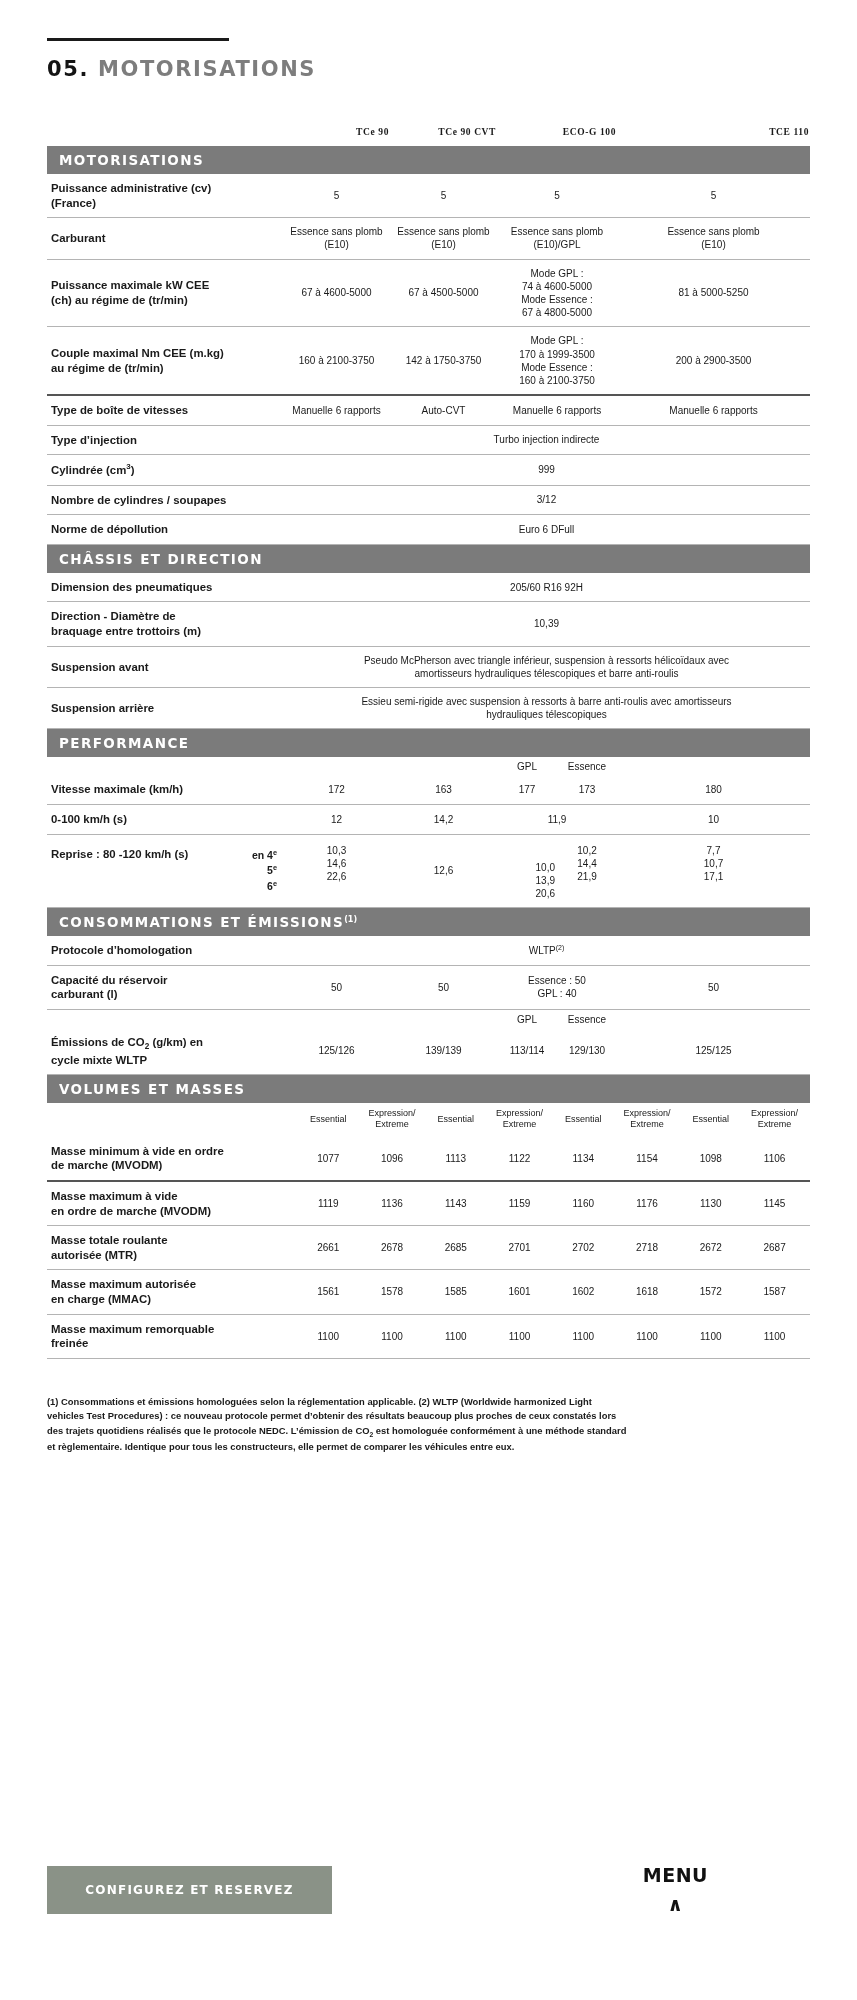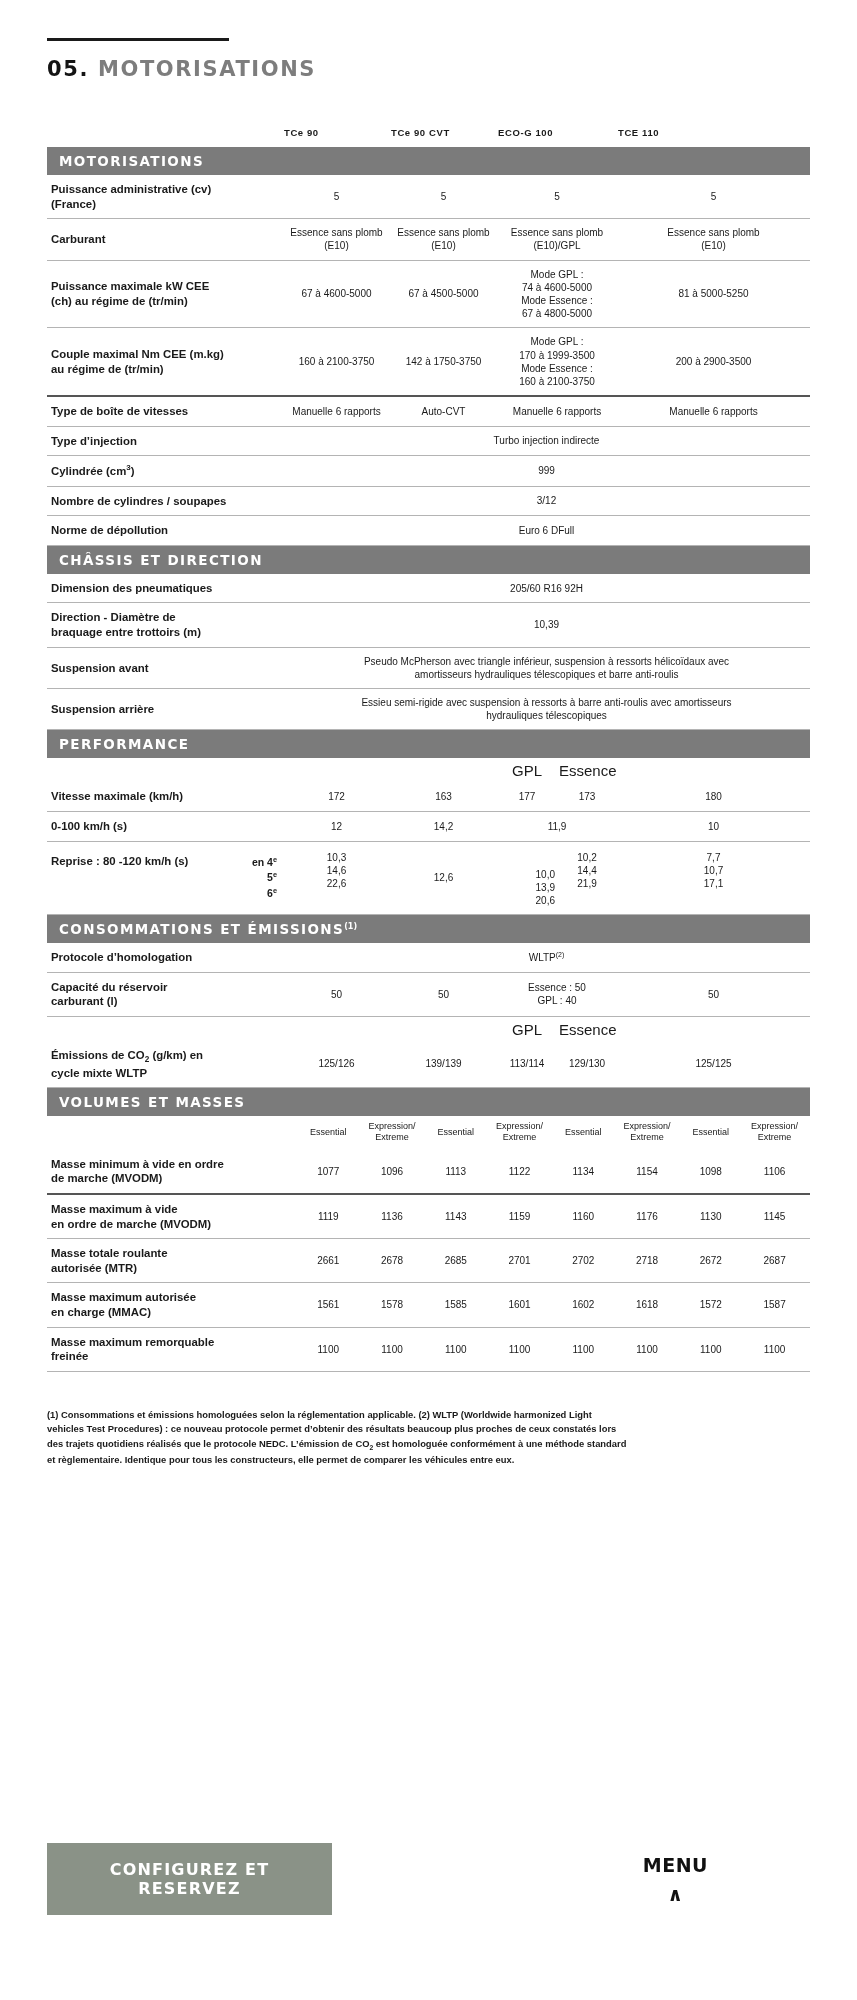--- a/index.html
+++ b/index.html
@@ -23,62 +23,62 @@
     font-family: "DejaVu Sans", sans-serif;
   }
   .title .num { color: #141414; }
   .title .word { color: #7d7d7d; }
 
   
   table.spec { width: 763px; border-collapse: collapse; margin-top: 40px; table-layout: fixed; }
   table.spec td, table.spec th { vertical-align: middle; }
 
   .colhead {
-    text-align: left; font-size: 9.5px; font-weight: bold;
+    text-align: right; font-size: 9.5px; font-weight: bold;
     letter-spacing: .6px; color: #1a1a1a; padding: 6px 1px 9px 1px;
-    font-family: Liberation Sans, sans-serif;
+    font-family: Liberation Serif, serif;
   }
 
   tr.section-row td {
     background: #7b7b7b; color: #ffffff;
     font-size: 13.5px; font-weight: bold; letter-spacing: 1.4px;
     padding: 6px 0 6px 12px; font-family: "DejaVu Sans", sans-serif;
   }
   tr.section-row td sup { font-size: 8px; letter-spacing: 0; }
 
   tr.data-row > td { border-bottom: 1px solid #b4b4b4; }
   tr.data-row.thick > td { border-bottom: 2px solid #555; }
   tr.data-row td.label {
     font-size: 11.4px; font-weight: bold; padding: 7px 6px 7px 4px; line-height: 1.28;
   }
   tr.data-row td.val {
     font-size: 10px; text-align: center; padding: 7px 2px; line-height: 1.32;
   }
   .subhead {
-    font-size: 15px; text-align: center; padding: 4px 2px 3px 2px;
+    font-size: 10px; text-align: center; padding: 4px 2px 3px 2px;
     border-bottom: none !important;
   }
   tr.subhead-row td { border-bottom: none !important; }
 
   .gear-col { font-size: 10.5px; font-weight: bold; text-align: right; padding-right: 4px; line-height: 1.45;}
   .stack { line-height: 1.45; }
 
   .vm-head { font-size: 9px; text-align: center; line-height: 1.2; padding: 5px 1px 7px 1px; }
 
   
   .footnote {
     margin-top: 36px; width: 690px;
     font-size: 9.4px; line-height: 1.55; color: #1a1a1a; font-weight: bold;
   }
 
   
   .footer { position: absolute; left: 47px; right: 47px; bottom: 85px;
             display: flex; align-items: center; justify-content: space-between; }
   .cta {
-    background: #8a9287; color: #ffffff; font-size: 16px; font-weight: bold;
+    background: #8a9287; color: #ffffff; font-size: 12px; font-weight: bold;
     letter-spacing: 1.2px; padding: 17px 30px; width: 285px; text-align: center;
     font-family: "DejaVu Sans", sans-serif;
   }
   .menu {
     font-size: 19px; font-weight: bold; letter-spacing: .5px; color: #111;
     font-family: "DejaVu Sans", sans-serif; display: flex; align-items: center; gap: 7px; flex-direction: column;
   }
   sub { font-size: .72em; }
   sup { font-size: .7em; }
 </style>

